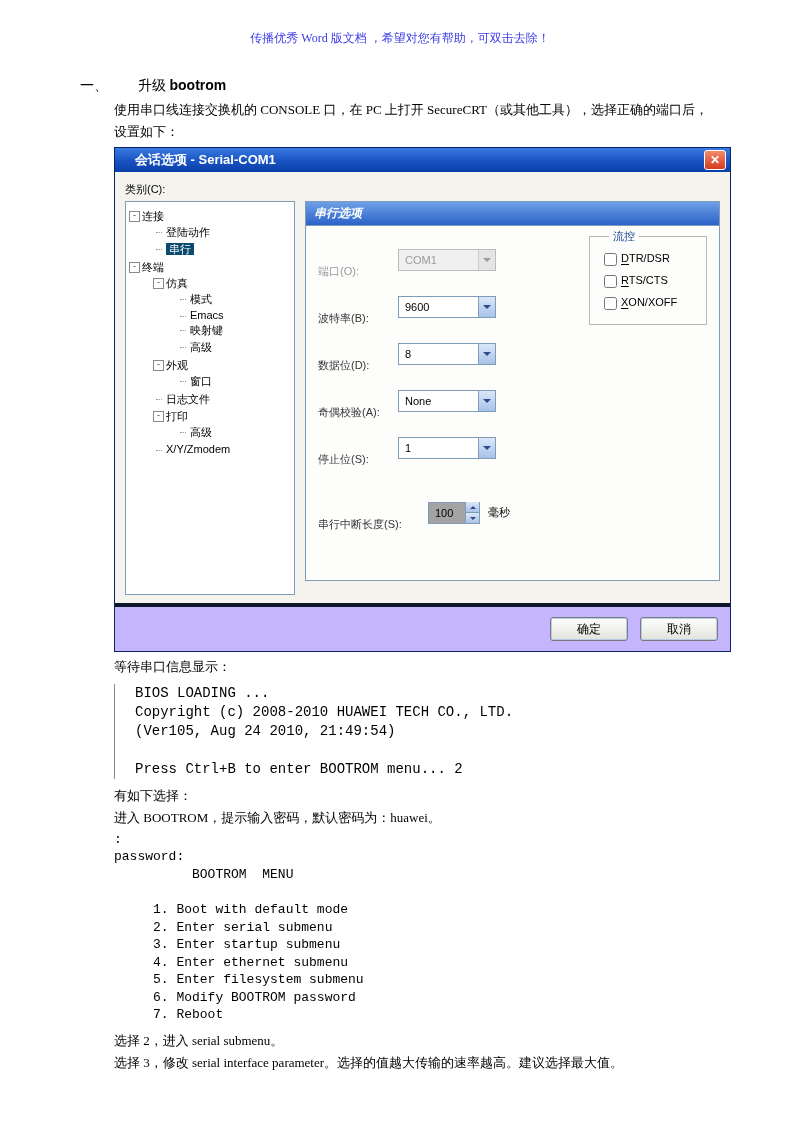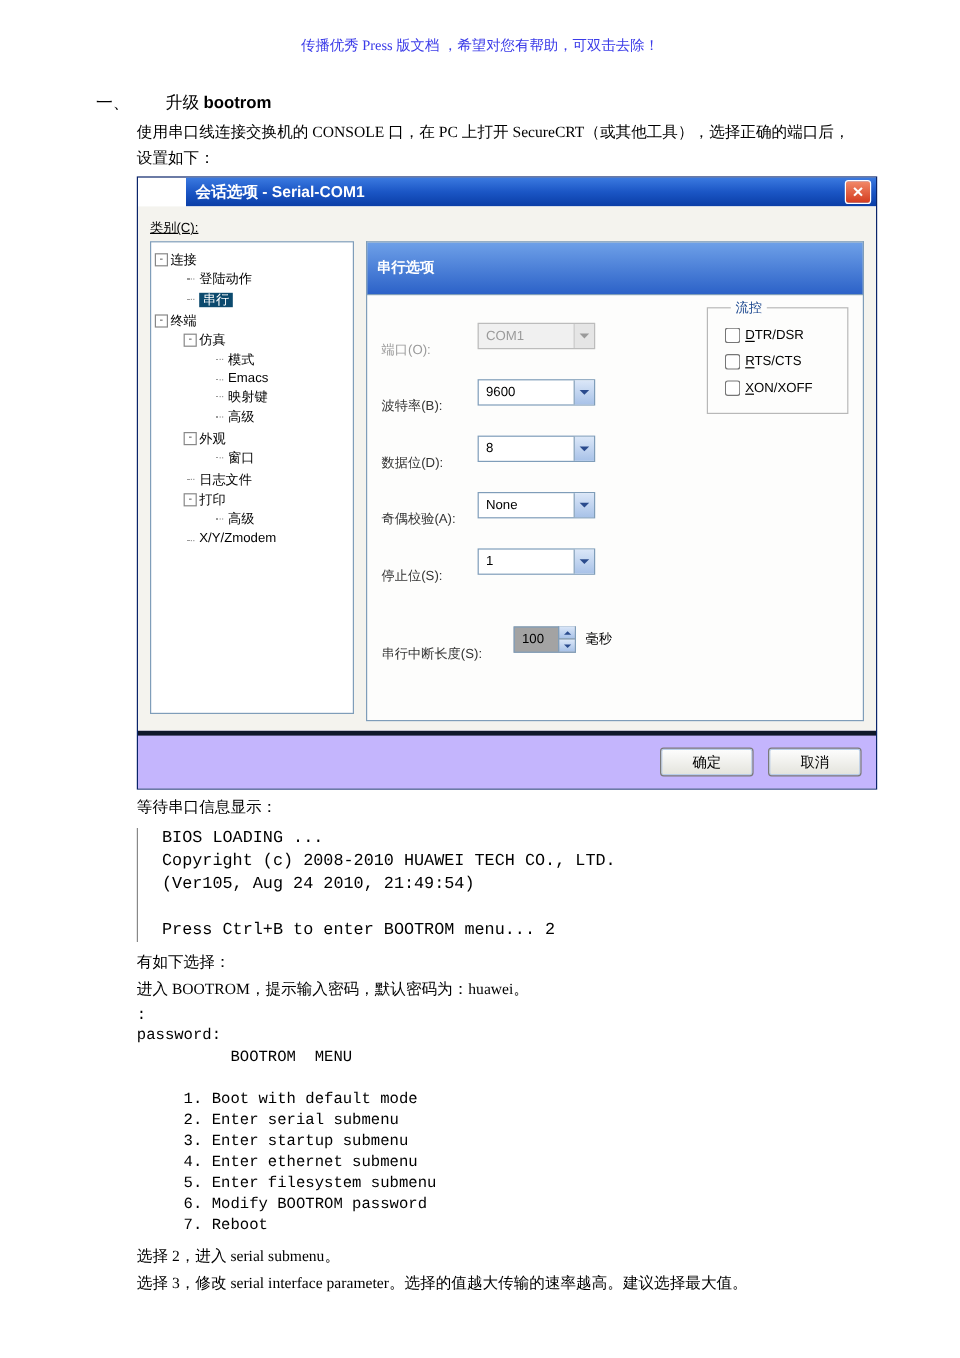--- a/index.html
+++ b/index.html
@@ -42,38 +42,37 @@
     font-size: 11px;
     background: #fff;
   }
   .titlebar {
     background: linear-gradient(to bottom, #3b7ae0 0%, #1b56c5 50%, #0a3da6 100%);
     color: #fff;
     height: 24px;
     display: flex;
     align-items: center;
     justify-content: space-between;
-    padding: 0 4px 0 8px;
+    padding: 0 4px 0 20px;
     font-size: 13px;
     font-weight: bold;
-    margin-left: 40px;
   }
   .closebtn {
     width: 20px; height: 18px;
     background: linear-gradient(to bottom,#f28a6a,#d43b1f);
     border: 1px solid #fff;
     border-radius: 3px;
     display: flex; align-items: center; justify-content: center;
     color:#fff; font-weight:bold; font-size:12px;
   }
   .dlg-body {
     background: #f4f3ee;
     padding: 10px 10px 8px 10px;
   }
-  .cat-label { margin-bottom: 4px; text-decoration: underline; }
+  .cat-label { margin-bottom: 4px; }
   .columns { display: flex; gap: 10px; }
   .treecol {
     width: 160px;
     background: #fff;
     border: 1px solid #7f9db9;
     padding: 6px 4px;
     font-size: 11px;
     height: 380px;
     overflow: hidden;
   }
@@ -95,24 +94,25 @@
   }
   .tree .sel {
     background: #0c4a6e; color: #fff;
     padding: 0 3px;
   }
   .rightcol { flex: 1; }
   .panel-header {
     background: linear-gradient(to bottom,#6ea0e8,#2c62c8);
     color: #fff;
     font-weight: bold;
-    padding: 13px 8px;
+    padding: 3px 8px;
     border: 1px solid #7f9db9;
     border-bottom: none;
     font-size: 12px;
+    font-style: italic;
   }
   .panel {
     border: 1px solid #7f9db9;
     background: #fdfdfc;
     padding: 14px 12px 18px 12px;
     height: 356px;
     box-sizing: border-box;
   }
   .form-row { display: flex; align-items: center; margin-bottom: 8px; }
   .form-row label { width: 80px; color: #333; margin-top: 24px; }
@@ -193,21 +193,21 @@
     font-size: 13px;
     line-height: 1.35;
     white-space: pre;
     margin: 2px 0 6px 34px;
   }
 </style>
 </head>
 <body>
 
 <div class="page">
-  <div class="header-note">传播优秀 Press 版文档 ，希望对您有帮助，可双击去除！</div>
+  <div class="header-note">传播优秀 Word 版文档 ，希望对您有帮助，可双击去除！</div>
 
   <div class="section-title">
     <span class="num">一、</span><span>升级 </span><b>bootrom</b>
   </div>
   <div class="body-text">使用串口线连接交换机的 CONSOLE 口，在 PC 上打开 SecureCRT（或其他工具），选择正确的端口后，设置如下：</div>
 
   <div class="dialog">
     <div class="titlebar">
       <span>会话选项 - Serial-COM1</span>
       <div class="closebtn">✕</div>

